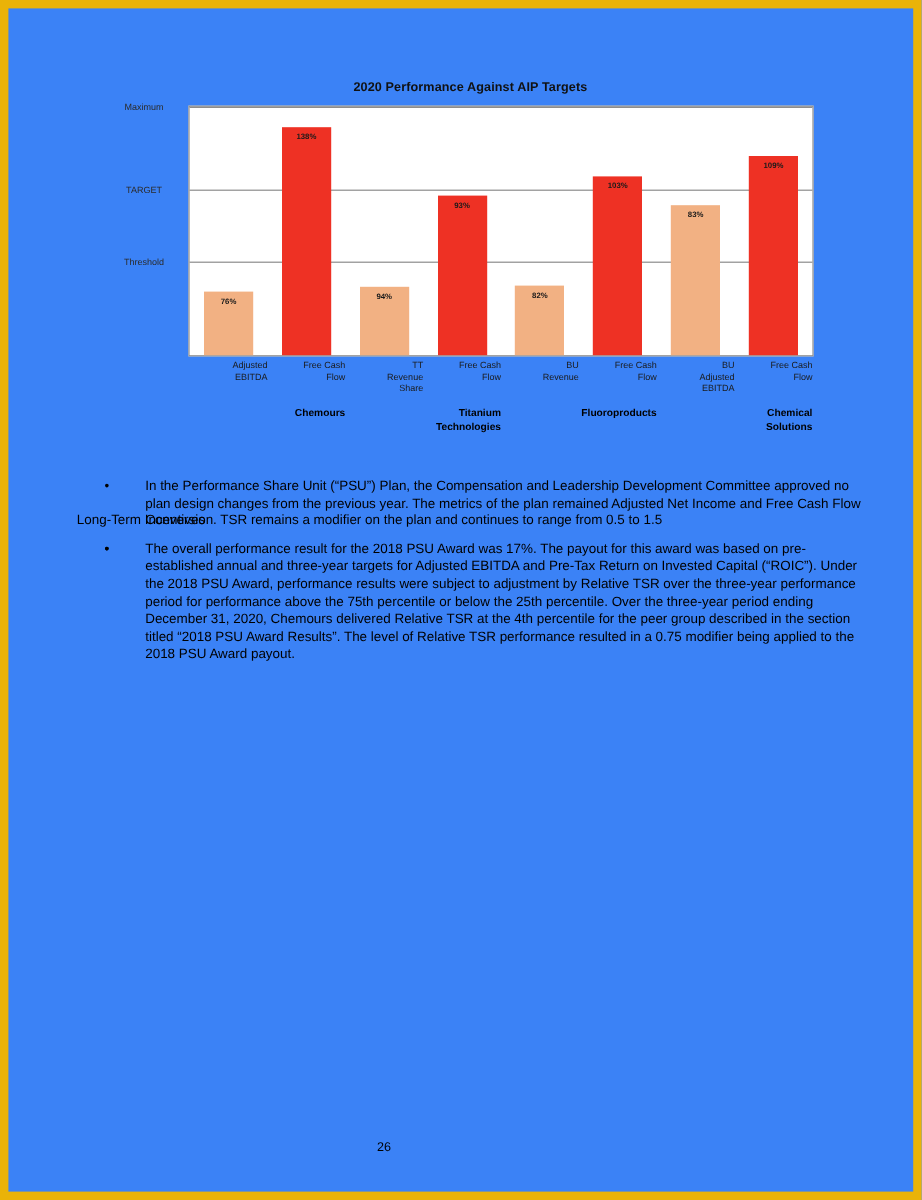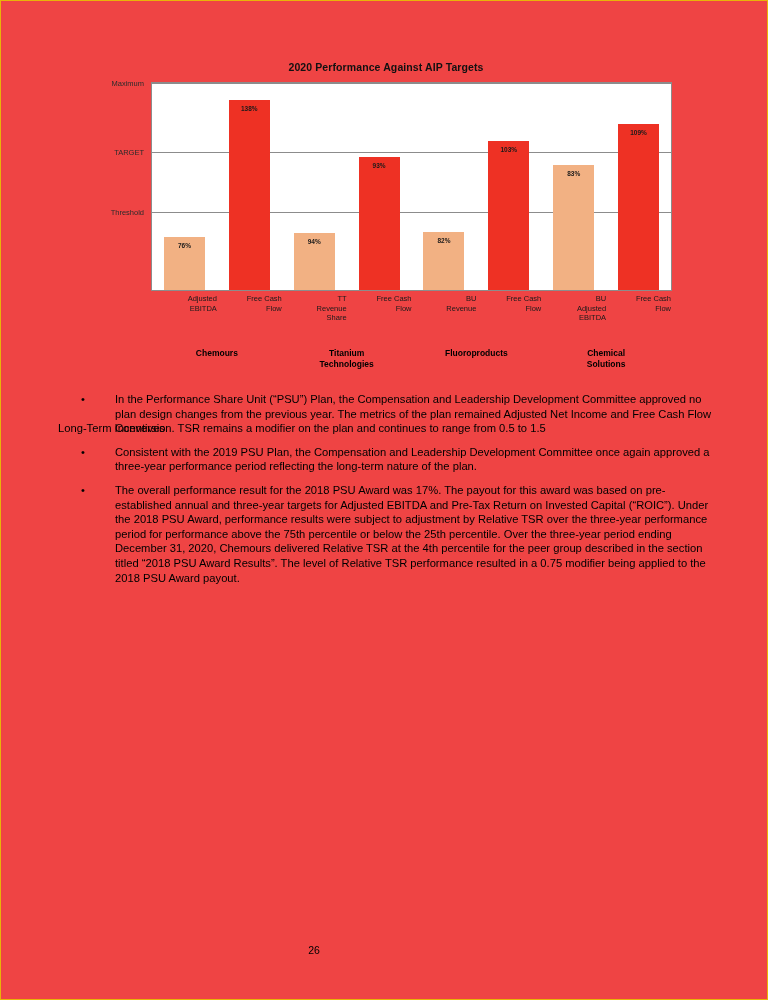--- a/index.html
+++ b/index.html
@@ -14,22 +14,22 @@
     color: #000000;
     position: relative;
     overflow: hidden;
   }
 
   .page {
     position: absolute;
     left: 0; top: 0;
     width: 768px;
     height: 1000px;
-    background: #ef4444;
-    border: 1px solid #eab308;
+    background: #3b82f6;
+    border: 7px solid #eab308;
     box-sizing: border-box;
   }
 
   
   .chart-block {
     position: absolute;
     left: 85px;
     top: 60px;
     width: 600px;
     height: 300px;
@@ -63,21 +63,21 @@
     left: 0;
     width: 100%;
     height: 1px;
     background: #8c8c8c;
   }
 
   .ytick {
     position: absolute;
     right: 542px;        
     width: 60px;
-    text-align: right;
+    text-align: center;
     font-size: 7.5px;
     color: #2b2b2b;
     transform: translateY(-50%);
     white-space: nowrap;
   }
 
   .bars {
     position: absolute;
     left: 66px;
     top: 22px;
@@ -129,22 +129,22 @@
 
   .grouplabels {
     position: absolute;
     left: 66px;
     top: 272px;
     width: 519px;
     height: 32px;
   }
   .grouplabel {
     position: absolute;
-    top: 15px;
-    text-align: center;
+    top: 0;
+    text-align: right;
     font-size: 8.5px;
     font-weight: bold;
     line-height: 10.5px;
     color: #000000;
   }
 
   
   .section-heading {
     position: absolute;
     left: 57px;
@@ -308,19 +308,19 @@
           <div>Chemical</div>
           <div>Solutions</div>
         </div>
       </div>
   </div>
 
   <div class="section-heading">Long-Term Incentives</div>
 
   <div class="bullets" id="bullets">
       <div class="bullet"><span class="dot">•</span><span>In the Performance Share Unit (“PSU”) Plan, the Compensation and Leadership Development Committee approved no plan design changes from the previous year. The metrics of the plan remained Adjusted Net Income and Free Cash Flow Conversion. TSR remains a modifier on the plan and continues to range from 0.5 to 1.5</span></div>
-      <div class="bullet"><span class="dot">•</span><span>Consistent with the 2019 PSU Plan, the Compensation and Leadership Development Committee once again approved a three-year performance period reflecting the long-term nature of the plan.</span></div>
+      <div class="bullet"><span class="dot">•</span></div>
       <div class="bullet"><span class="dot">•</span><span>The overall performance result for the 2018 PSU Award was 17%. The payout for this award was based on pre-established annual and three-year targets for Adjusted EBITDA and Pre-Tax Return on Invested Capital (“ROIC”). Under the 2018 PSU Award, performance results were subject to adjustment by Relative TSR over the three-year performance period for performance above the 75th percentile or below the 25th percentile. Over the three-year period ending December 31, 2020, Chemours delivered Relative TSR at the 4th percentile for the peer group described in the section titled “2018 PSU Award Results”. The level of Relative TSR performance resulted in a 0.75 modifier being applied to the 2018 PSU Award payout.</span></div>
     </div>
 
   <div class="page-number">26</div>
 
 </div>
 
 </body></html>

